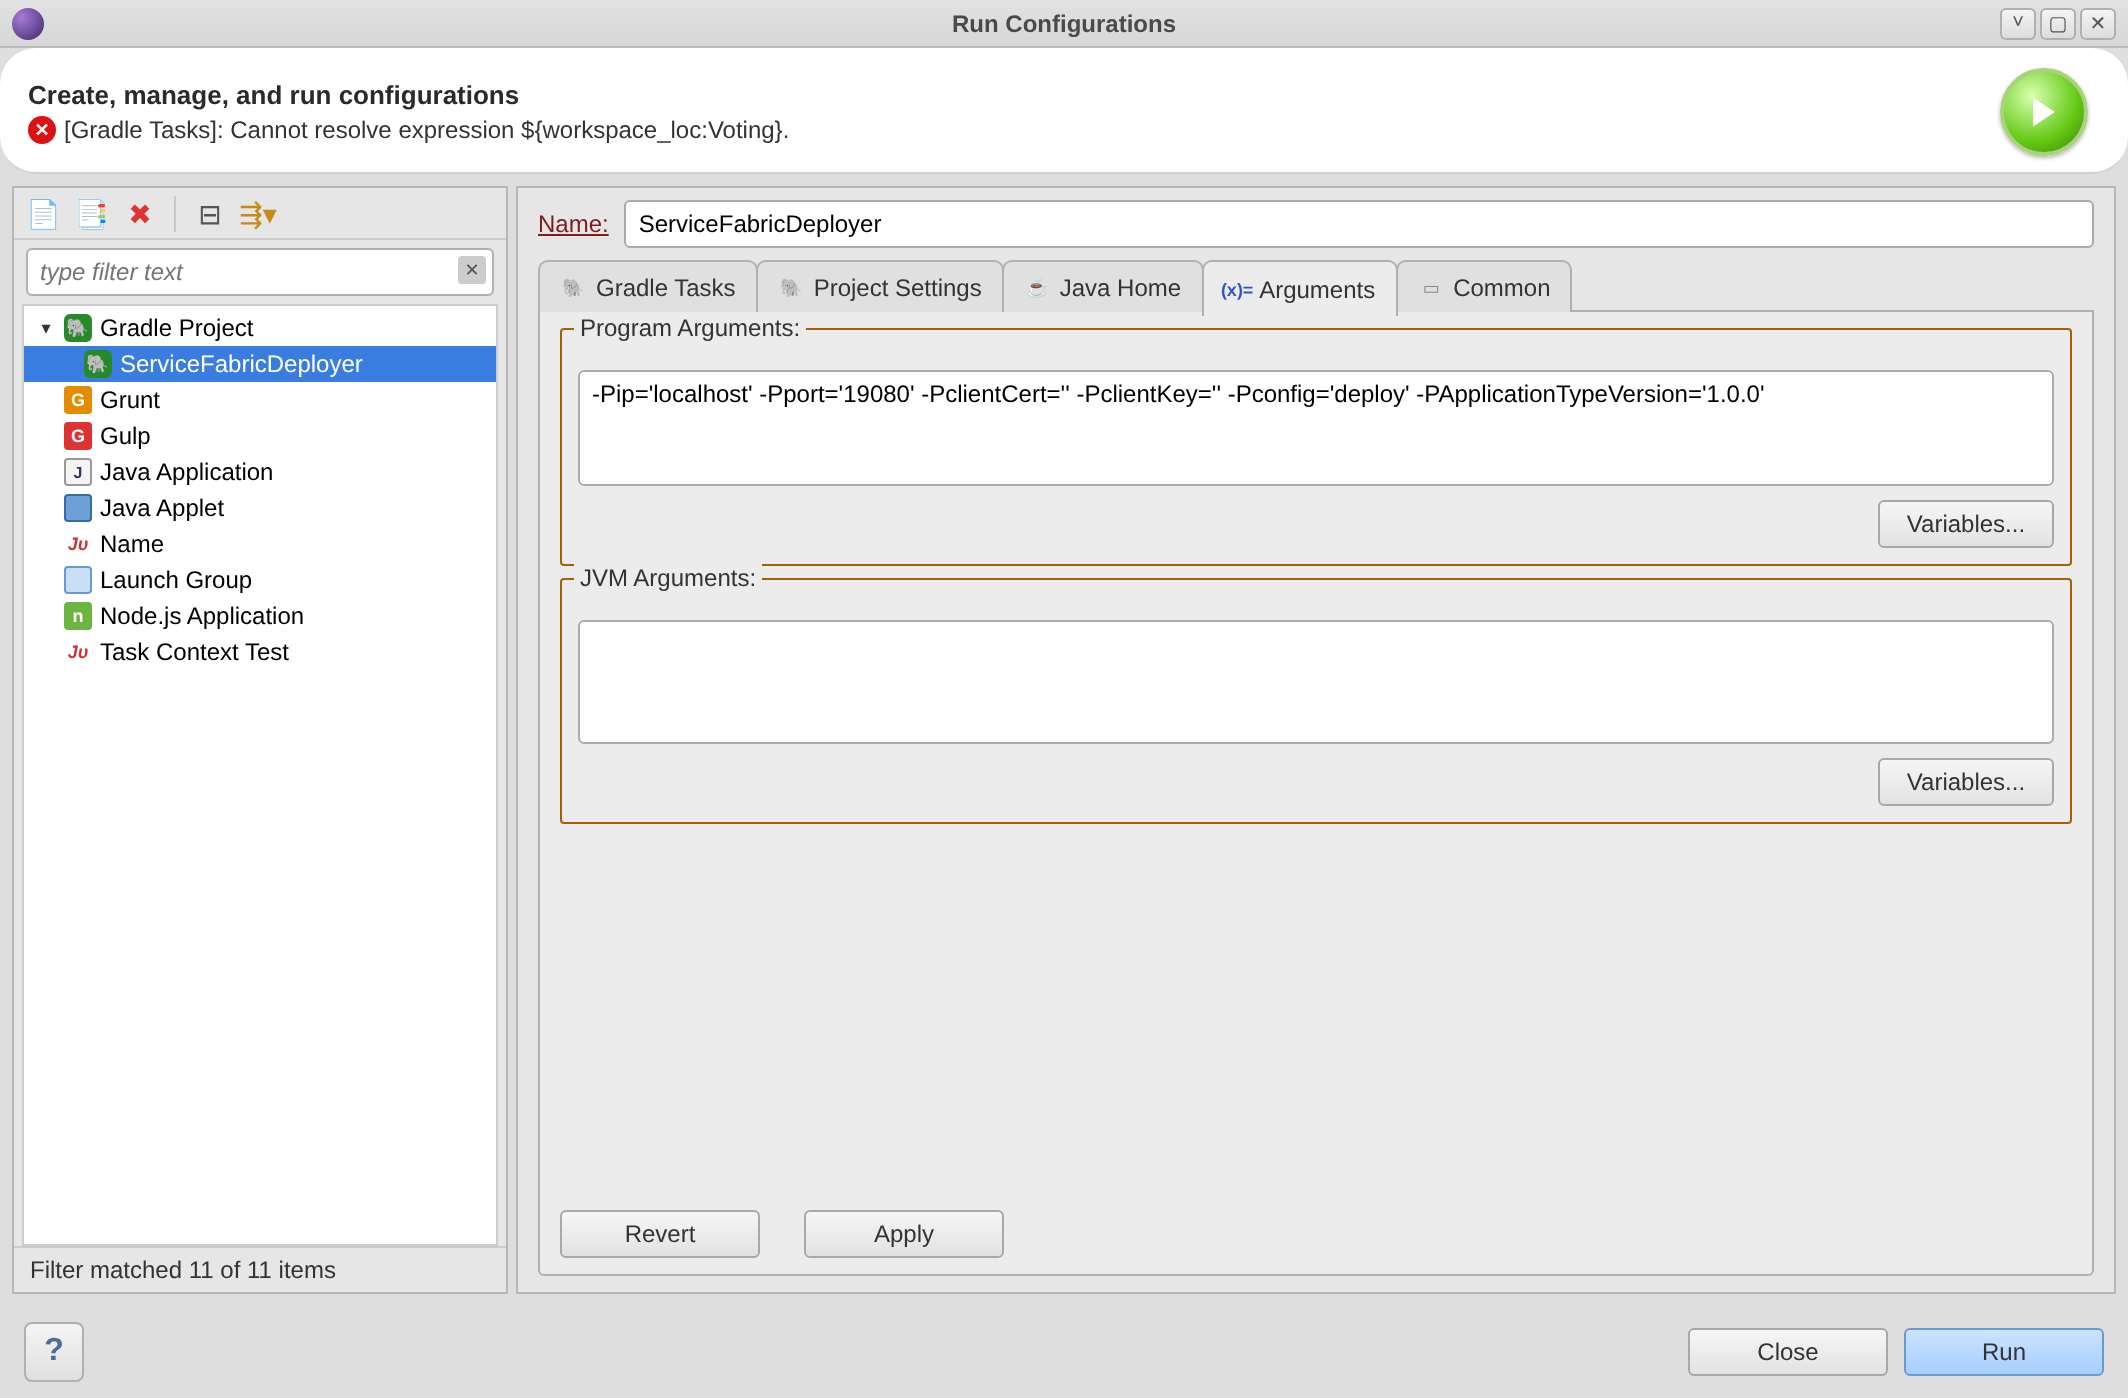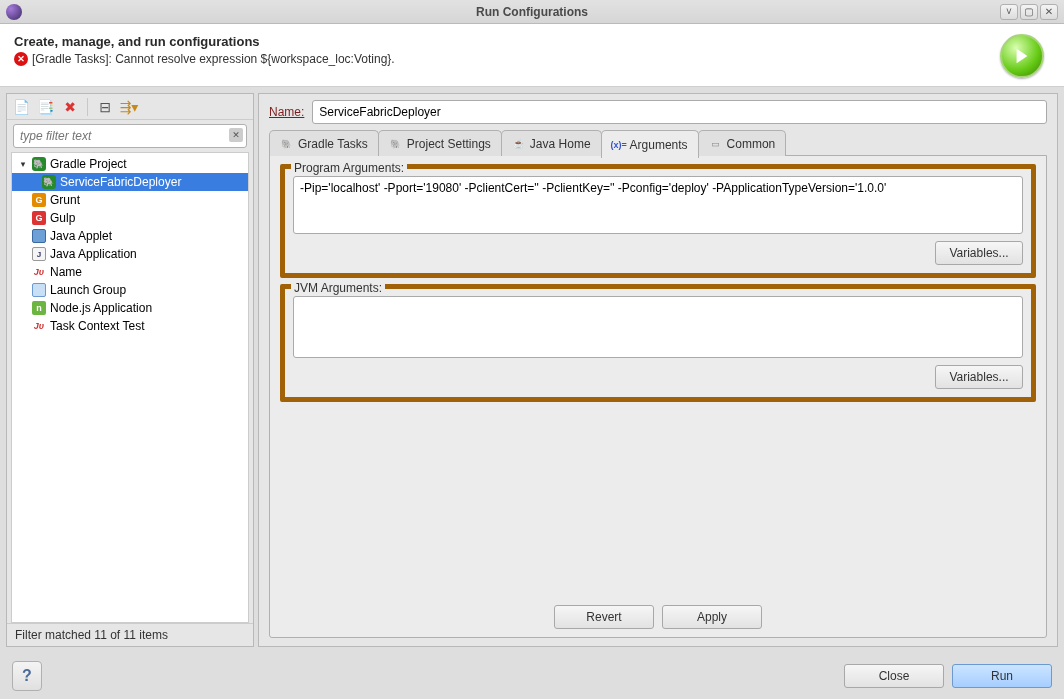--- a/index.html
+++ b/index.html
@@ -6,21 +6,21 @@
 body { background: #dedede; width: 1064px; height: 699px; overflow: hidden; display: flex; flex-direction: column; }
 
 
 .titlebar { height: 24px; background: linear-gradient(#e2e2e2,#d6d6d6); border-bottom: 1px solid #bababa; display: flex; align-items: center; padding: 0 6px; position: relative; }
 .titlebar .app-icon { width: 16px; height: 16px; border-radius: 50%; background: radial-gradient(circle at 30% 30%, #a57adb, #3d2a66); margin-right: 8px; }
 .titlebar .title-text { position: absolute; left: 50%; transform: translateX(-50%); font-weight: bold; color: #4a4a4a; }
 .titlebar .win-controls { margin-left: auto; display: flex; gap: 2px; }
 .titlebar .win-btn { width: 18px; height: 16px; border: 1px solid #b0b0b0; border-radius: 3px; background: linear-gradient(#f4f4f4,#dcdcdc); display: flex; align-items: center; justify-content: center; color: #555; font-size: 10px; }
 
 
-.header { background: #fff; padding: 10px 20px 8px 14px; display: flex; align-items: flex-start; border-bottom: 1px solid #cfcfcf; }
+.header { background: #fff; padding: 10px 20px 8px 14px; display: flex; align-items: center; border-bottom: 1px solid #cfcfcf; border-radius: 18px; }
 .header-left { flex: 1; }
 .header h1 { font-size: 13px; font-weight: bold; color: #2a2a2a; margin-bottom: 3px; }
 .error-row { display: flex; align-items: center; gap: 4px; color: #333; }
 .error-icon { width: 14px; height: 14px; border-radius: 50%; background: #d11; display: flex; align-items: center; justify-content: center; color: #fff; font-size: 9px; font-weight: bold; }
 .run-big { width: 44px; height: 44px; border-radius: 50%; background: radial-gradient(circle at 35% 30%, #d9ffb0, #64c913 60%, #3b7e0a); border: 2px solid #a8d37a; display: flex; align-items: center; justify-content: center; box-shadow: 0 1px 2px rgba(0,0,0,.3); }
 .run-big svg { fill: #fff; }
 
 
 .body { flex: 1; display: flex; padding: 6px; gap: 4px; min-height: 0; }
 .left-panel { width: 248px; background: #e6e6e6; border: 1px solid #b8b8b8; display: flex; flex-direction: column; }
@@ -62,30 +62,30 @@
 .tab { display: flex; align-items: center; gap: 4px; padding: 0 10px; background: #e0e0e0; border: 1px solid #b0b0b0; border-bottom: none; border-radius: 5px 5px 0 0; margin-right: -1px; color: #333; position: relative; }
 .tab.active { background: #ececec; z-index: 2; height: 28px; }
 .tab-icon { width: 14px; height: 14px; display: flex; align-items: center; justify-content: center; font-size: 9px; }
 .ic-tab-gradle { color: #1a7a1a; }
 .ic-tab-proj { color: #7a4a1a; }
 .ic-tab-java { color: #c77a1a; }
 .ic-tab-args { color: #3355cc; font-weight: bold; }
 .ic-tab-common { color: #888; }
 
 .tab-body { flex: 1; background: #ececec; border: 1px solid #b0b0b0; border-radius: 0 0 3px 3px; padding: 8px 10px; margin-top: -1px; display: flex; flex-direction: column; gap: 6px; }
-.fieldset { border: 5px solid #a16207; border-radius: 2px; padding: 7px 8px 8px 8px; position: relative; }
+.fieldset { border: 1px solid #a16207; border-radius: 2px; padding: 20px 8px 8px 8px; position: relative; }
 .fieldset .legend { position: absolute; top: -8px; left: 6px; background: #ececec; padding: 0 3px; color: #333; }
 .arg-text { width: 100%; height: 58px; border: 1px solid #aaa; background: #fff; border-radius: 3px; padding: 4px 6px; resize: none; font-family: inherit; font-size: 12px; }
 .arg-text.tall { height: 62px; }
 .btn-row { display: flex; justify-content: flex-end; margin-top: 4px; }
 .btn { height: 24px; min-width: 88px; padding: 0 12px; border: 1px solid #a8a8a8; border-radius: 3px; background: linear-gradient(#f6f6f6,#e2e2e2); color: #333; display: flex; align-items: center; justify-content: center; cursor: default; }
 
 .spacer { flex: 1; }
 
-.apply-row { display: flex; justify-content: center; gap: 8px; margin-top: 8px; }
+.apply-row { display: flex; justify-content: flex-start; gap: 22px; margin-top: 8px; }
 .apply-row .btn { min-width: 100px; }
 
 
 .footer { display: flex; align-items: center; padding: 8px 12px; gap: 8px; }
 .help-btn { width: 30px; height: 30px; border: 1px solid #b0b0b0; border-radius: 4px; background: linear-gradient(#f4f4f4,#e0e0e0); display: flex; align-items: center; justify-content: center; color: #4a6a9a; font-size: 16px; font-weight: bold; }
 .footer .spacer { flex: 1; }
 .footer .btn { min-width: 100px; }
 .footer .btn.primary { background: linear-gradient(#cce4ff,#a5ceff); border-color: #6a9ad0; }
 </style>
 </head>
@@ -146,27 +146,27 @@
           <span class="node-icon ic-grunt">G</span>
         <span>Grunt</span>
       </div>
       <div class="tree-item">
         <span class="tree-toggle"></span>
           <span class="node-icon ic-gulp">G</span>
         <span>Gulp</span>
       </div>
       <div class="tree-item">
         <span class="tree-toggle"></span>
+          <span class="node-icon ic-javaapp"></span>
+        <span>Java Application</span>
+      </div>
+      <div class="tree-item">
+        <span class="tree-toggle"></span>
           <span class="node-icon ic-applet"></span>
         <span>Java Applet</span>
-      </div>
-      <div class="tree-item">
-        <span class="tree-toggle"></span>
-          <span class="node-icon ic-javaapp"></span>
-        <span>Java Application</span>
       </div>
       <div class="tree-item">
         <span class="tree-toggle"></span>
           <span class="node-icon ic-junit">Jᴜ</span>
         <span>Name</span>
       </div>
       <div class="tree-item">
         <span class="tree-toggle"></span>
           <span class="node-icon ic-launchgrp"></span>
         <span>Launch Group</span>

